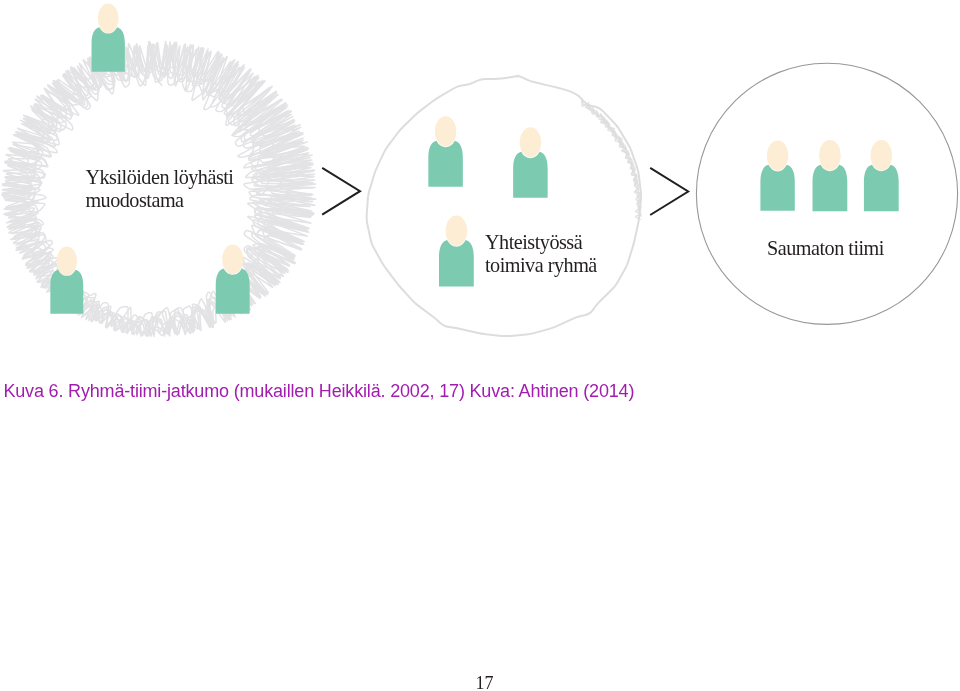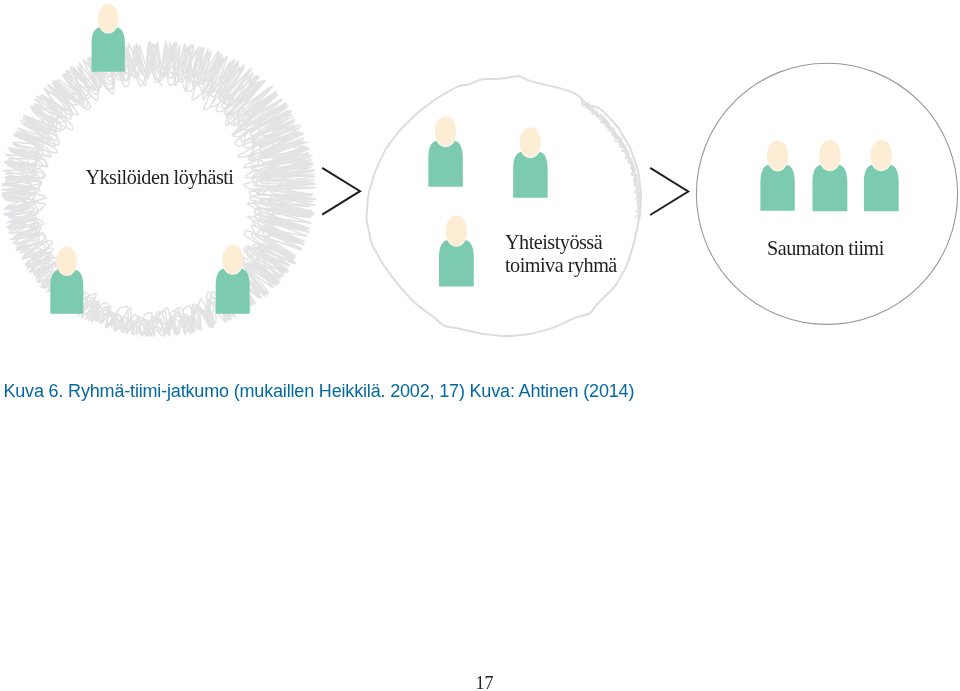--- a/index.html
+++ b/index.html
@@ -3,21 +3,21 @@
 <meta charset="utf-8">
 <title>Kuva 6</title>
 <style>
   html,body{margin:0;padding:0;background:#ffffff;}
   body{width:960px;height:691px;overflow:hidden;}
   #page{position:relative;width:960px;height:486px;background:#fff;border-radius:15px;}
   svg#figure{position:absolute;left:0;top:0;}
   .stage-label{position:absolute;color:#231F20;font-family:"Liberation Serif",serif;
                font-size:20.2px;letter-spacing:-0.5px;line-height:23.1px;white-space:nowrap;}
   #caption{position:absolute;left:3.4px;top:381.2px;font-family:"Liberation Sans",sans-serif;
-           font-size:18px;letter-spacing:-0.17px;color:#0369a1;white-space:nowrap;}
+           font-size:18px;letter-spacing:-0.17px;color:#a21caf;white-space:nowrap;}
   #pageno{position:absolute;left:0;top:672.6px;width:969px;text-align:center;
           font-family:"Liberation Serif",serif;font-size:18px;color:#231F20;}
 </style>
 </head>
 <body>
 
 <div id="page">
 
   <svg id="figure" width="960" height="360" viewBox="0 0 960 360">
     <g id="g-stages">
@@ -98,22 +98,23 @@
         </g>
         <g>
           <polyline points="650.2,167.8 688.2,191.5 650.2,215.0" fill="none" stroke="#231F20" stroke-width="2" stroke-linecap="butt" stroke-linejoin="miter"></polyline>
         </g>
       </g>
   </svg>
 
   <div id="labels">
       <div class="stage-label" style="left: 85.4px; top: 165.5px;">
         <div>Yksilöiden löyhästi</div>
+        <div>muodostama</div>
       </div>
-      <div class="stage-label" style="left: 505px; top: 231.2px;">
+      <div class="stage-label" style="left: 485px; top: 231.2px;">
         <div>Yhteistyössä</div>
         <div>toimiva ryhmä</div>
       </div>
       <div class="stage-label" style="left: 767px; top: 237.4px;">
         <div>Saumaton tiimi</div>
       </div>
     </div>
 
   <div id="caption">Kuva 6. Ryhmä-tiimi-jatkumo (mukaillen Heikkilä. 2002, 17) Kuva: Ahtinen (2014)</div>
   <div id="pageno">17</div>

